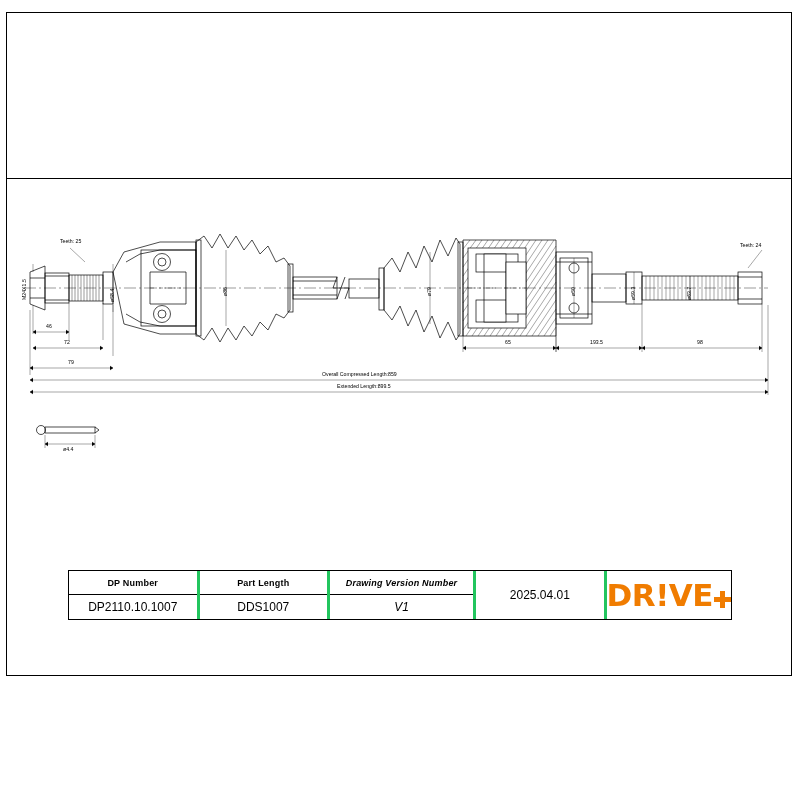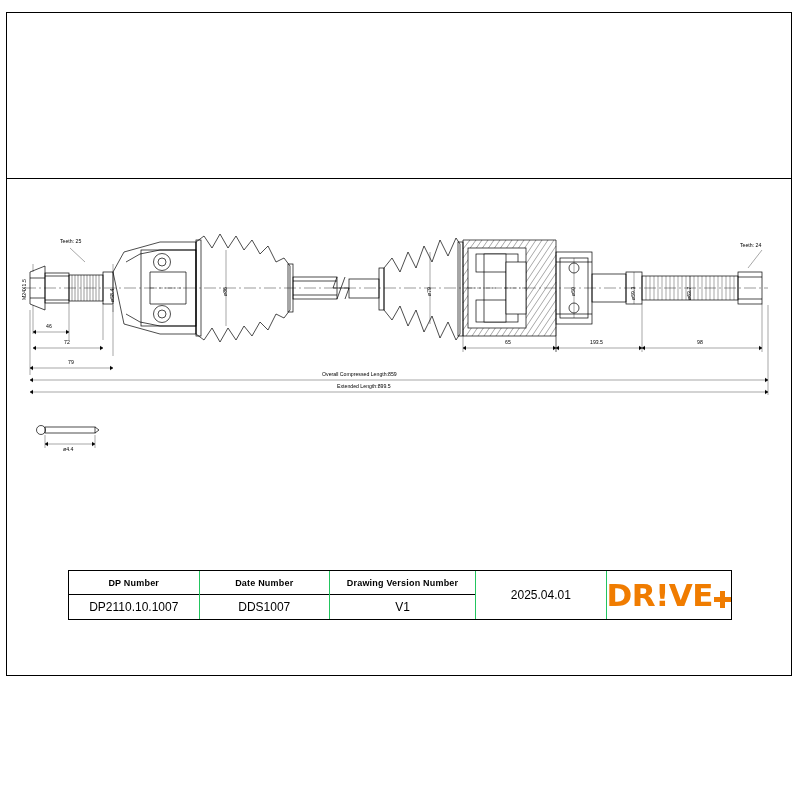--- a/index.html
+++ b/index.html
@@ -51,21 +51,21 @@
     width: 664px;
     height: 50px;
     border: 1px solid #000;
     box-sizing: border-box;
     display: flex;
     background: #fff;
   }
   .tb-col {
     display: flex;
     flex-direction: column;
-    border-right: 1px solid #22c55e;
+    border-right: 3px solid #22c55e;
     box-sizing: border-box;
   }
   .tb-col:last-child { border-right: none; }
   .tb-head {
     height: 24px;
     display: flex;
     align-items: center;
     justify-content: center;
     font-size: 9px;
     font-weight: bold;
@@ -76,21 +76,21 @@
   .tb-val {
     flex: 1;
     display: flex;
     align-items: center;
     justify-content: center;
     font-size: 12px;
     box-sizing: border-box;
   }
   .tb-c1 { width: 134px; }
   .tb-c2 { width: 134px; }
-  .tb-c3 { width: 150px; }
+  .tb-c3 { width: 150px; font-style: italic; }
   .tb-c4 { width: 134px; }
   .tb-logo {
     flex: 1;
     display: flex;
     align-items: center;
     justify-content: center;
     position: relative;
   }
   .logo-text {
     font-family: "DejaVu Sans", sans-serif;
@@ -377,21 +377,21 @@
   <div class="anno" style="left:337px; top:384px;">Extended  Length:899.5</div>
 
   <div class="anno" style="left:63px; top:447px;">ø4.4</div>
 
   <div class="titleblock">
     <div class="tb-col tb-c1">
       <div class="tb-head">DP Number</div>
       <div class="tb-val">DP2110.10.1007</div>
     </div>
     <div class="tb-col tb-c2">
-      <div class="tb-head">Date Number</div>
+      <div class="tb-head">Part Length</div>
       <div class="tb-val">DDS1007</div>
     </div>
     <div class="tb-col tb-c3">
       <div class="tb-head">Drawing Version Number</div>
       <div class="tb-val">V1</div>
     </div>
     <div class="tb-col tb-c4">
       <div class="tb-val">2025.04.01</div>
     </div>
     <div class="tb-logo">

